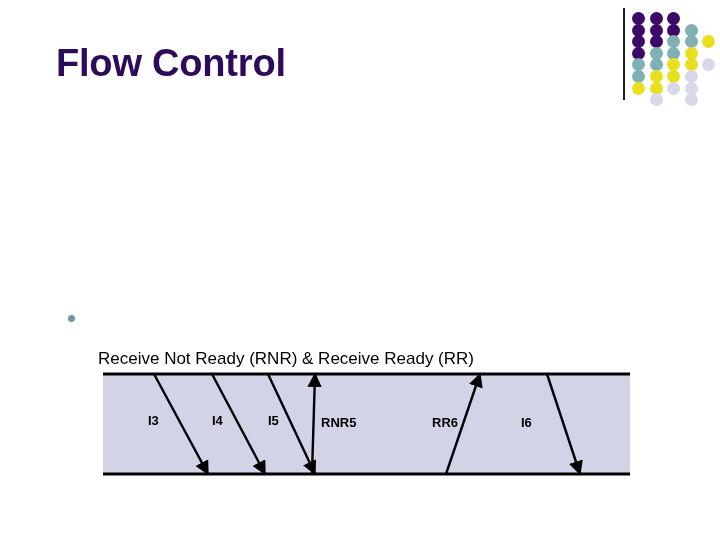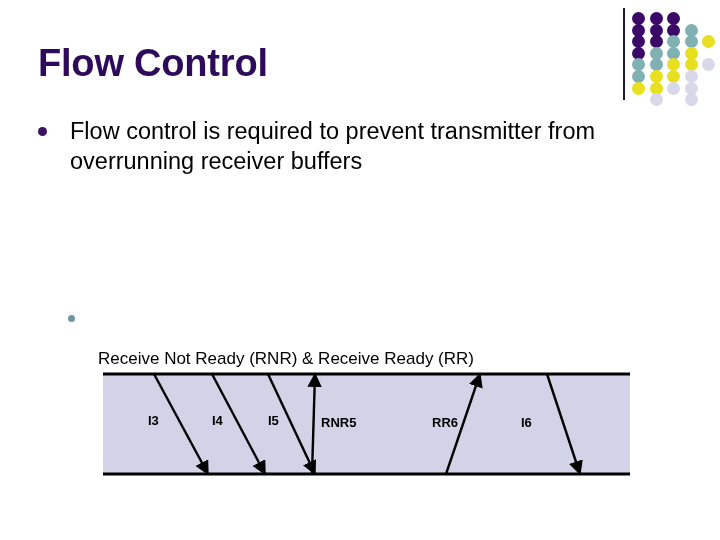--- a/index.html
+++ b/index.html
@@ -35,21 +35,21 @@
     left: 623px;
     top: 8px;
     width: 2px;
     height: 92px;
     background: #1a1a2e;
   }
 
   
   #title {
     position: absolute;
-    left: 38px;
+    left: 56px;
     top: 42px;
     font-size: 38px;
     font-weight: bold;
     color: #2d0b5a;
     letter-spacing: -0.2px;
     white-space: nowrap;
   }
 
   
   #bullets {
@@ -161,26 +161,20 @@
     <div class="dot" style="background: rgb(216, 216, 232); left: 35px; top: 69.6px;"></div>
     <div class="dot" style="background: rgb(216, 216, 232); left: 52.5px; top: 69.6px;"></div>
     <div class="dot" style="background: rgb(216, 216, 232); left: 17.5px; top: 81.2px;"></div>
     <div class="dot" style="background: rgb(216, 216, 232); left: 52.5px; top: 81.2px;"></div>
   </div>
 
 <div id="title">Flow Control</div>
 
 <div id="bullets">
 
-  <div class="bullet-row">
-    <span class="bullet-marker">
-        <i></i>
-      </span>
-    <span class="bullet-text">Flow control is required to prevent transmitter from overrunning receiver buffers</span>
-  </div>
 
 
 
 </div>
 
 <div id="subbullet">
   <span class="sub-marker">
       <i></i>
     </span>
   <span class="sub-text">Receive Not Ready (RNR) &amp;  Receive Ready (RR)</span>

